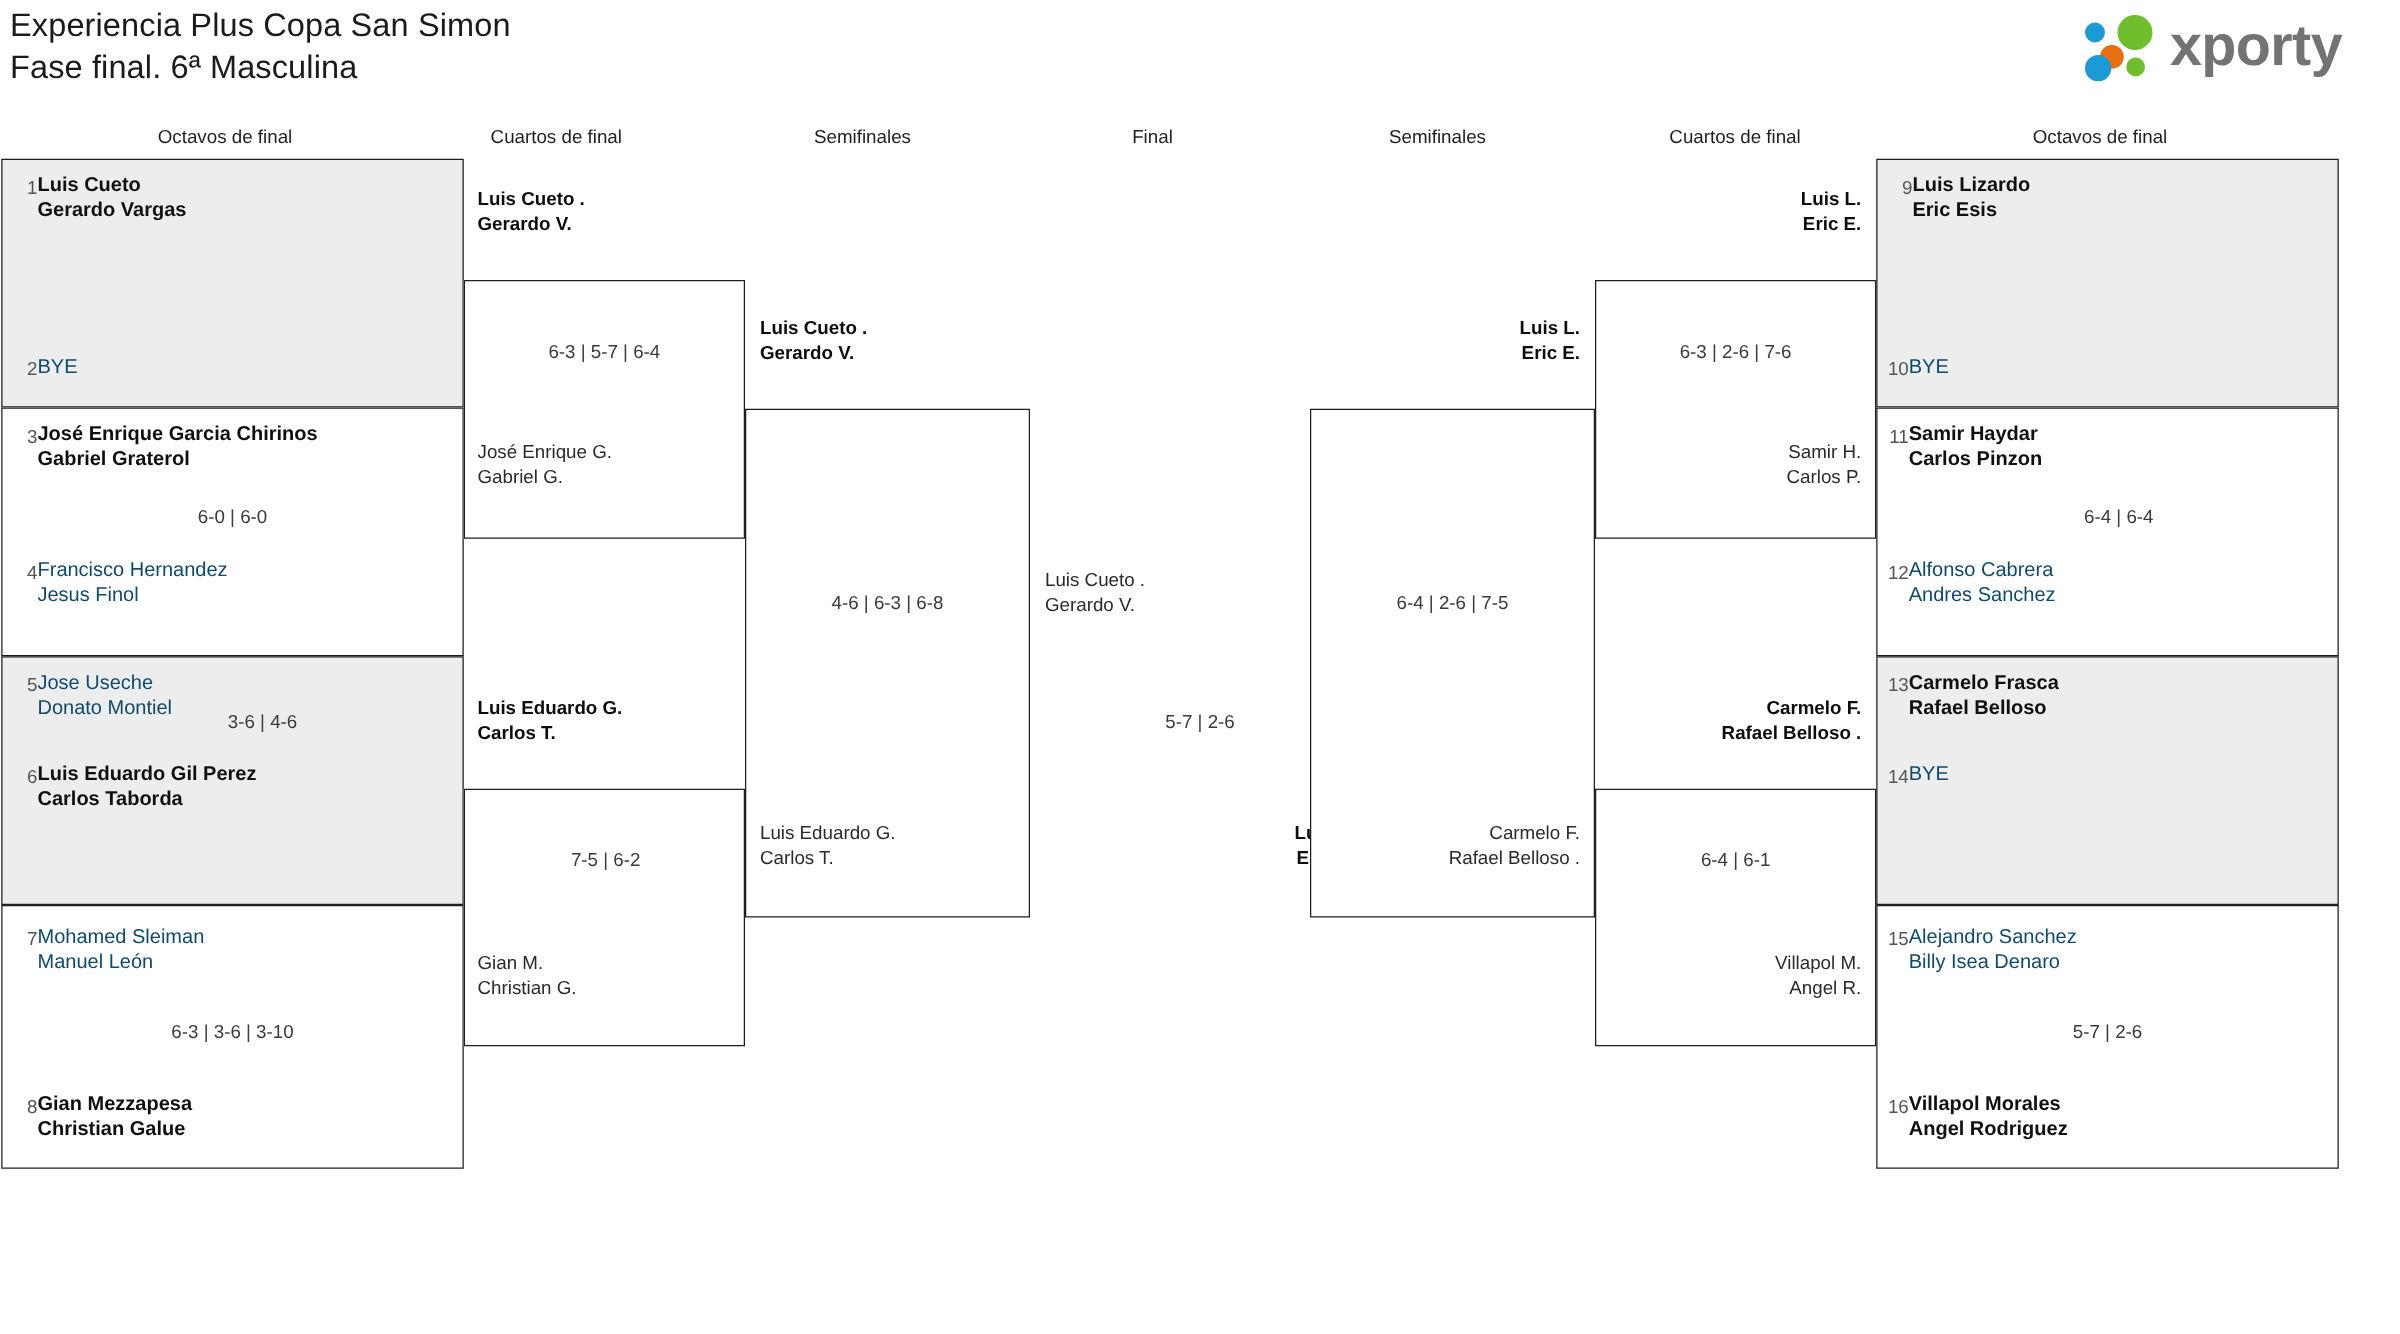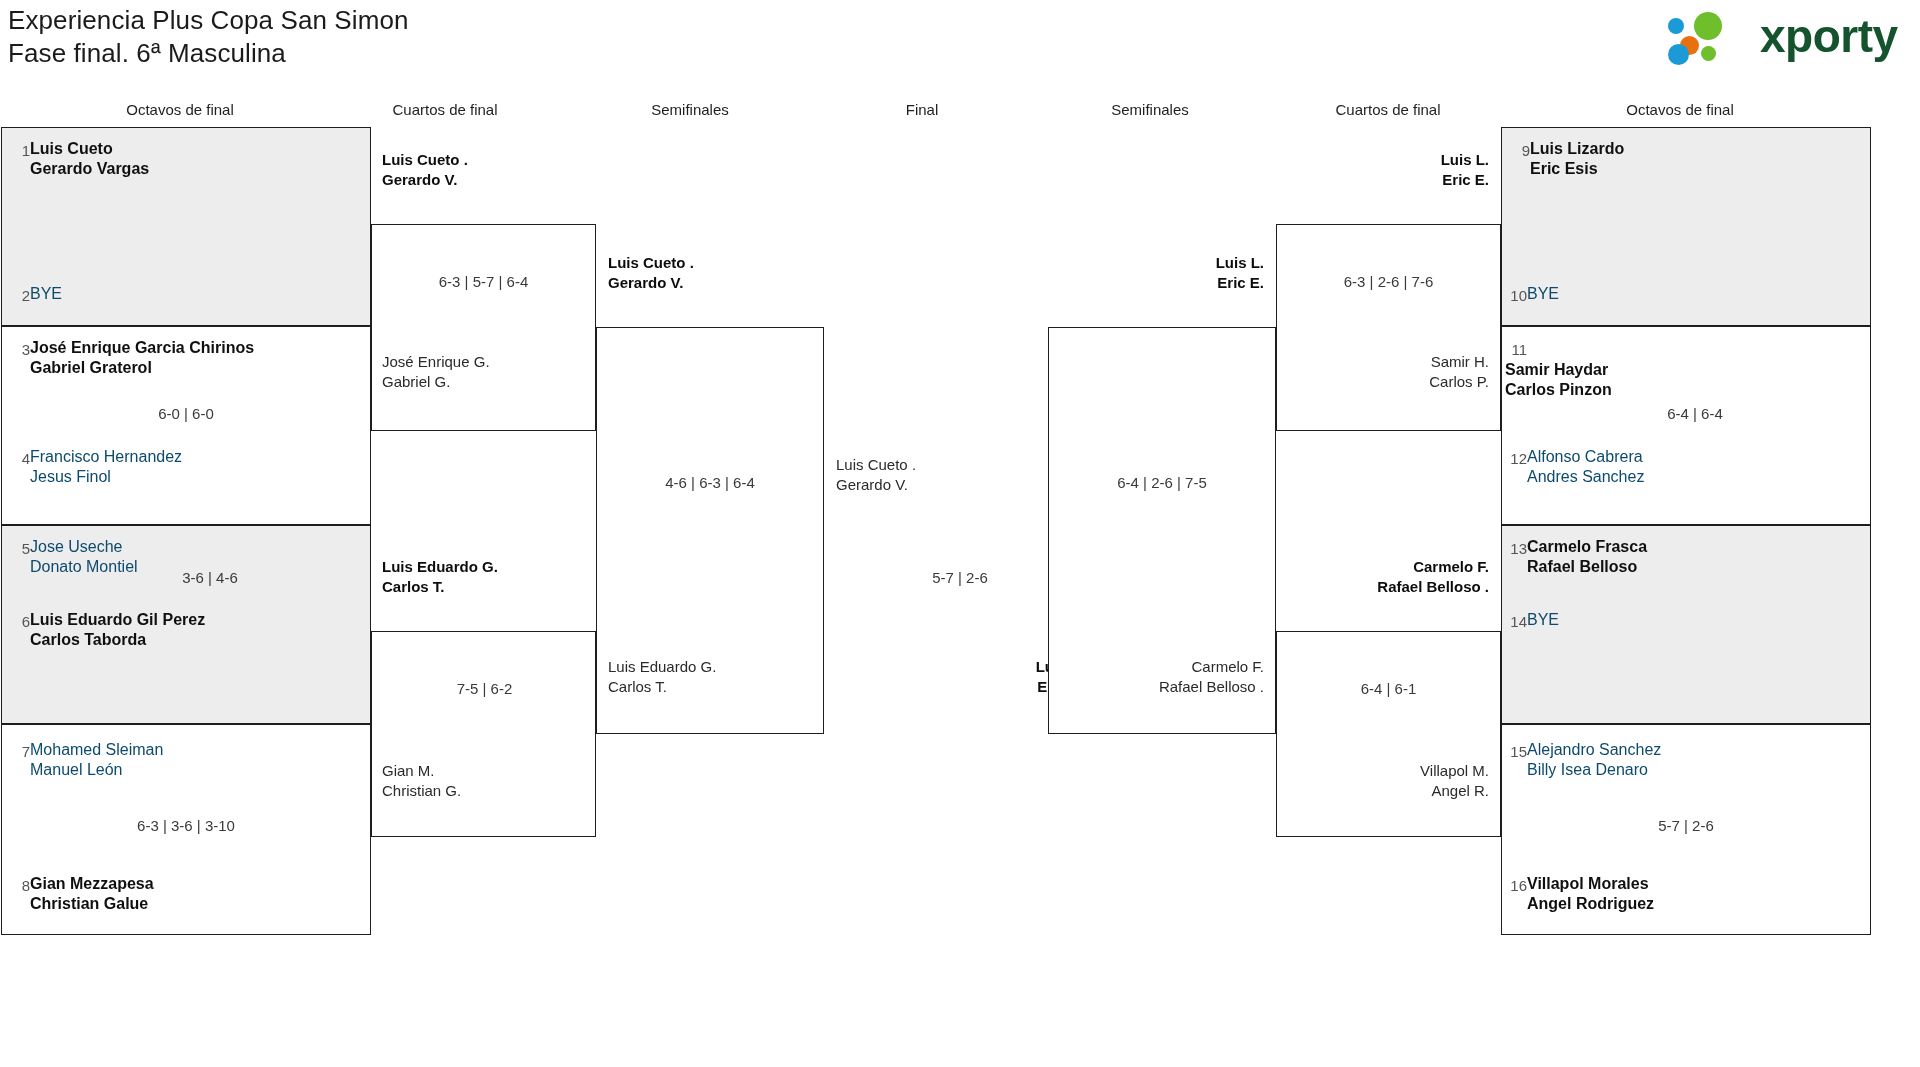--- a/index.html
+++ b/index.html
@@ -12,22 +12,22 @@
   }
   #root { position: relative; width: 1920px; height: 1067px; }
 
   
   .title-block { position: absolute; left: 8px; top: 4px; }
   .title-line { font-size: 26px; line-height: 33px; font-weight: 400; color: #1b1b1b; letter-spacing: .1px; }
 
   .logo { position: absolute; right: 12px; top: 8px; width: 240px; height: 58px; }
   .logo-dots { position: absolute; left: 0; top: 2px; width: 86px; height: 54px; }
   .dot { position: absolute; border-radius: 50%; }
-  .logo-word { position: absolute; left: 92px; top: 0px; font-size: 46px; line-height: 56px;
-               font-weight: 700; color: #14532d; letter-spacing: -0.5px; font-family: "Liberation Sans", sans-serif; }
+  .logo-word { position: absolute; left: 68px; top: 0px; font-size: 46px; line-height: 56px;
+               font-weight: 700; color: #737373; letter-spacing: -0.5px; font-family: "Liberation Sans", sans-serif; }
 
   
   .round-head {
     position: absolute; top: 100px; font-size: 15px; line-height: 20px;
     color: #1f1f1f; text-align: center; font-weight: 400; white-space: nowrap;
   }
 
   
   .mbox { position: absolute; border: 1px solid #1e1e1e; background: #ffffff; }
   .mbox.shaded { background: #ededed; }
@@ -168,21 +168,21 @@
   <span>Gian M.</span>
   <span class="n2">Christian G.</span>
 </div>
 
 <div class="mbox" style="left:596px; top:327px; width:228px; height:407px;"></div>
 
 <div class="adv win" style="left:608px; top:253px;">
   <span>Luis Cueto .</span>
   <span class="n2">Gerardo V.</span>
 </div>
-<div class="score" style="left:596px; width:228px; top:473px;">4-6 | 6-3 | 6-4</div>
+<div class="score" style="left:596px; width:228px; top:473px;">4-6 | 6-3 | 6-8</div>
 <div class="adv" style="left:608px; top:657px;">
   <span>Luis Eduardo G.</span>
   <span class="n2">Carlos T.</span>
 </div>
 
 <div class="adv" style="left:836px; top:455px;">
   <span>Luis Cueto .</span>
   <span class="n2">Gerardo V.</span>
 </div>
 <div class="score" style="left:824px; width:272px; top:568px;">5-7 | 2-6</div>
@@ -238,21 +238,21 @@
     <span class="n2">Eric Esis</span>
   </span>
 </div>
 <div class="slot" style="left:1505px; top:284px;">
   <span class="seed">10</span>
   <span class="names">
     <span>BYE</span>
   </span>
 </div>
 
-<div class="slot" style="left:1505px; top:338px;flex-direction:column;">
+<div class="slot" style="left:1505px; top:338px;">
   <span class="seed">11</span>
   <span class="names win">
     <span>Samir Haydar</span>
     <span class="n2">Carlos Pinzon</span>
   </span>
 </div>
 <div class="score" style="left:1501px; width:370px; top:404px;padding-left:18px;">6-4 | 6-4</div>
 <div class="slot" style="left:1505px; top:447px;">
   <span class="seed">12</span>
   <span class="names">

